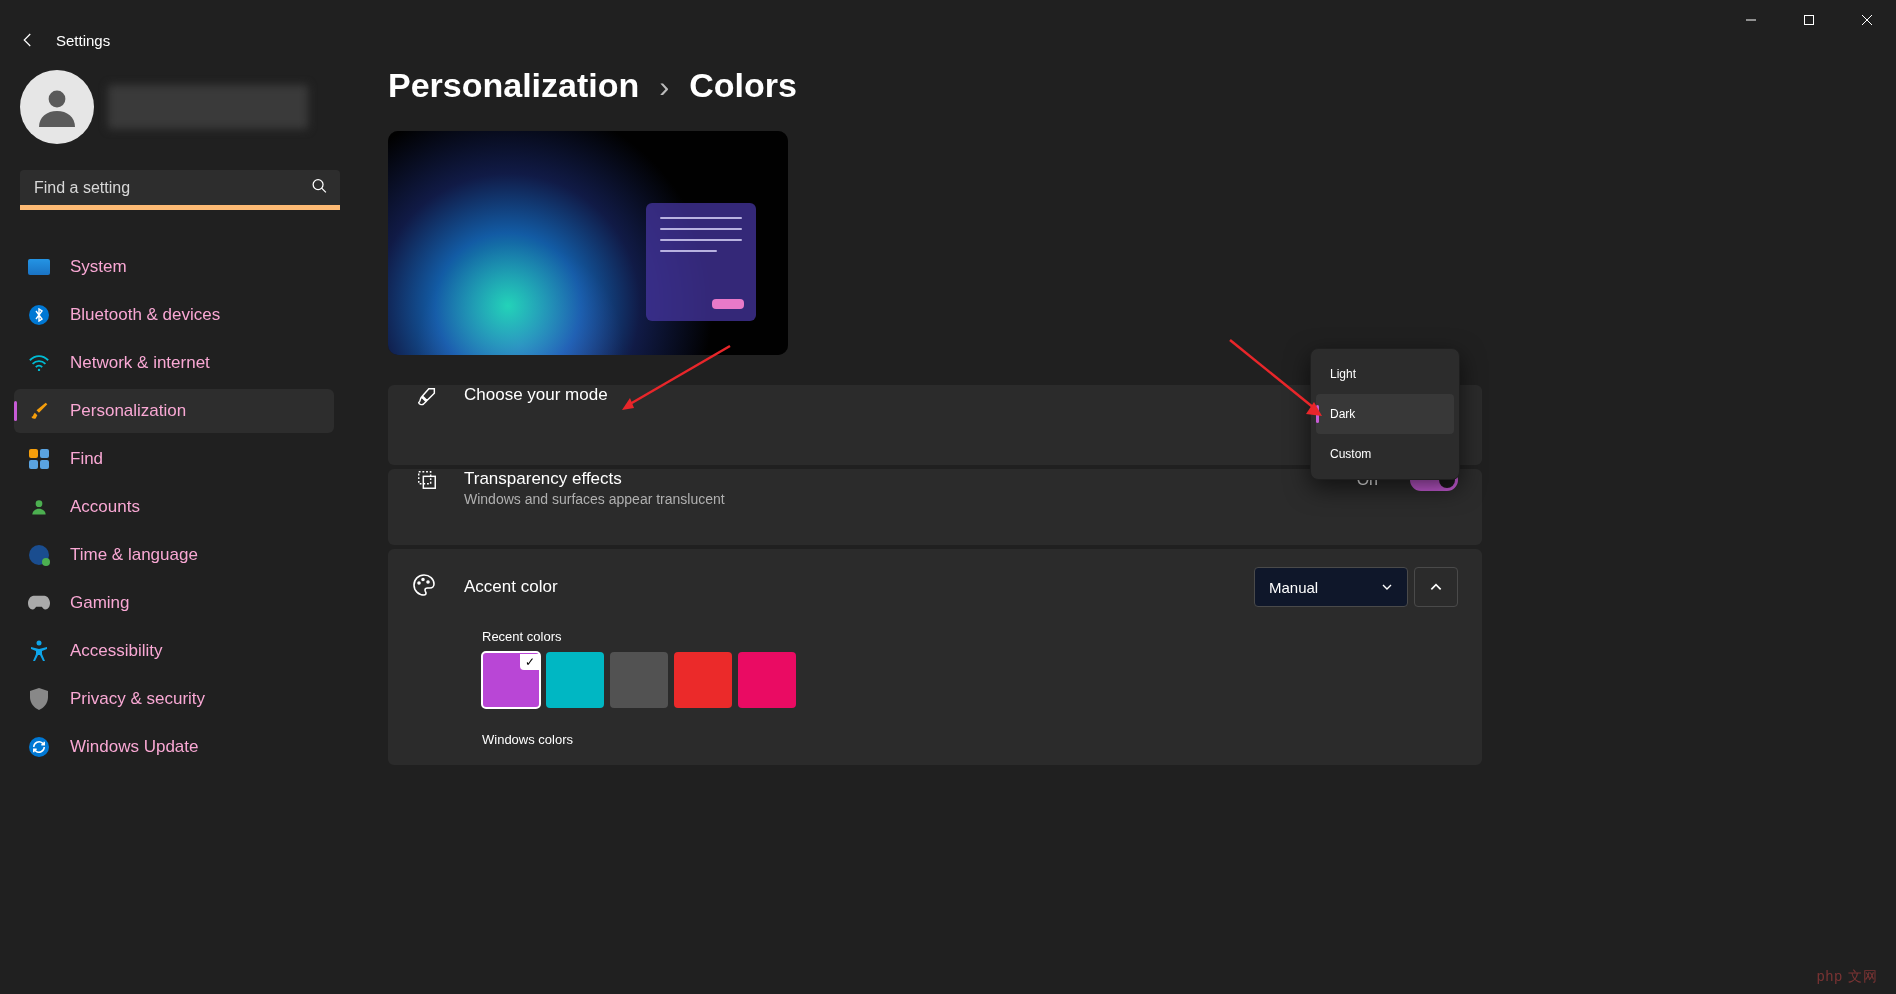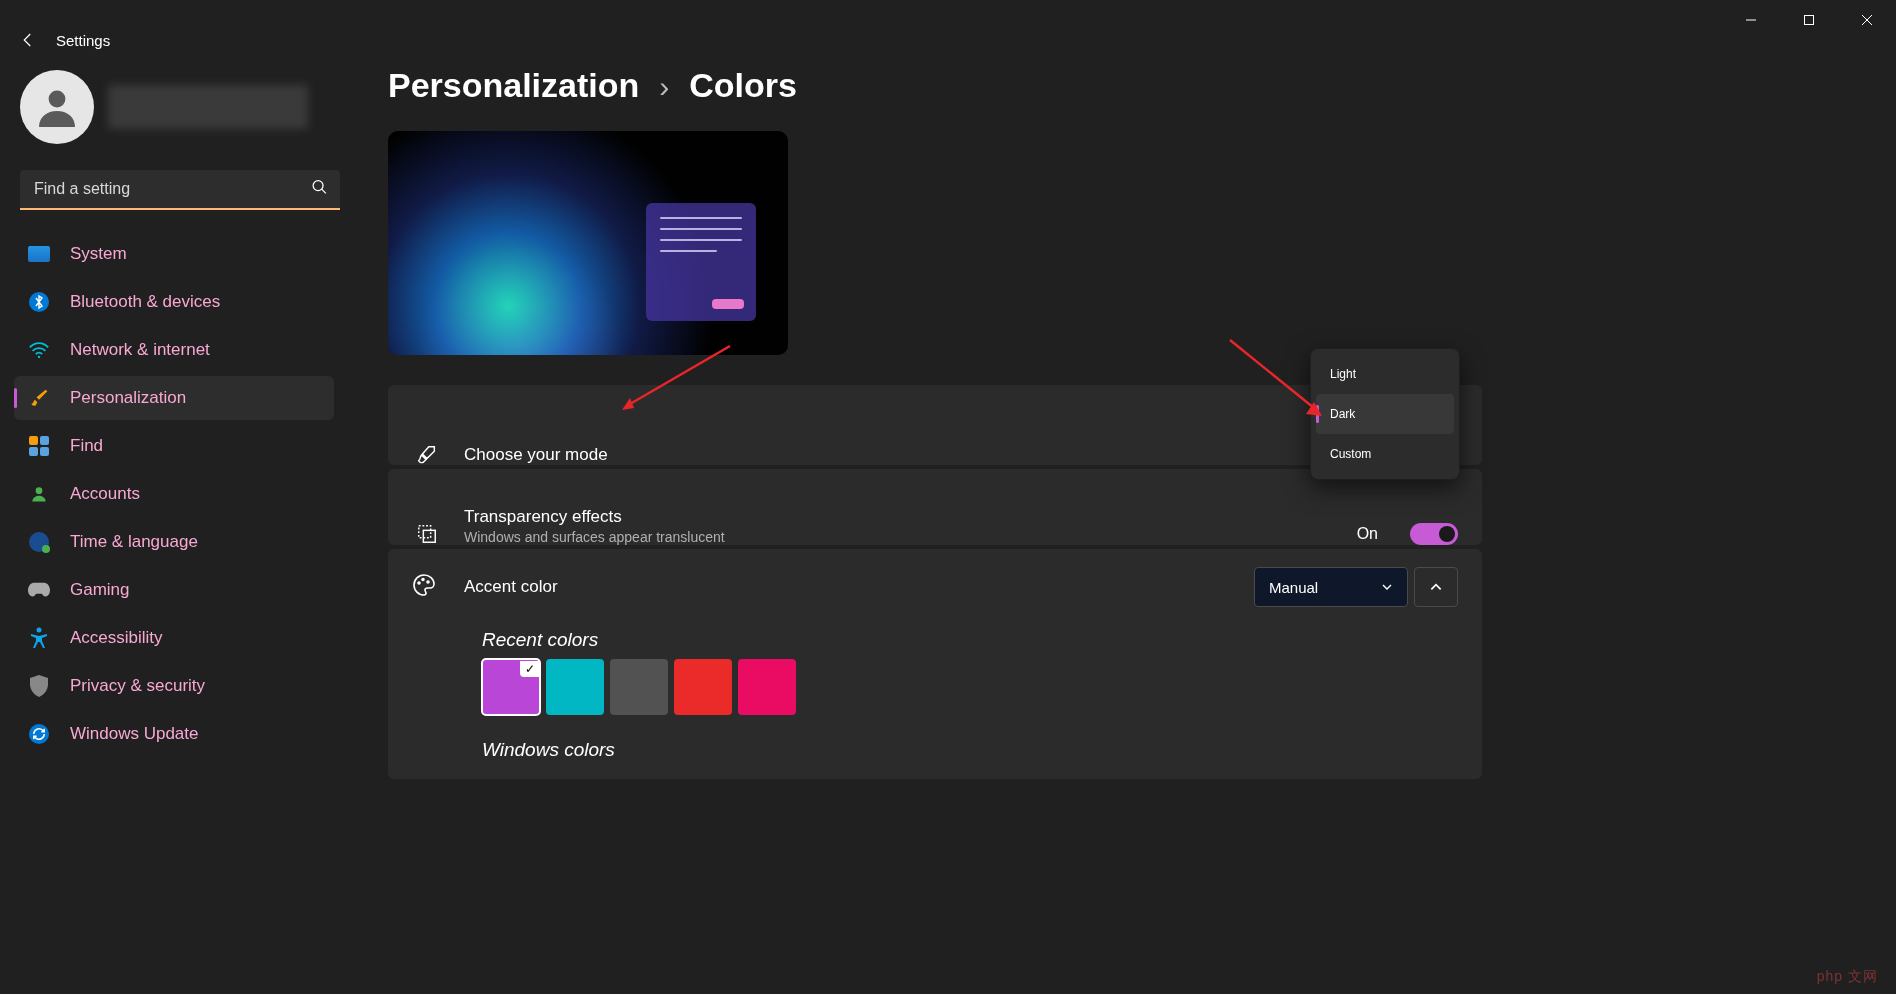--- a/index.html
+++ b/index.html
@@ -12,21 +12,21 @@
   .window-controls { position:absolute; top:0; right:0; display:flex; height:40px; }
   .window-controls div { width:58px; display:flex; align-items:center; justify-content:center; color:#cccccc; }
   .window-controls svg { stroke:#ffffff; }
 
   
   .sidebar { position:absolute; left:0; top:56px; bottom:0; width:360px; padding-left:14px; }
   .profile { display:flex; align-items:center; gap:14px; padding:14px 6px 26px 6px; }
   .avatar { width:74px; height:74px; border-radius:50%; background:#e6e6e6; display:flex; align-items:center; justify-content:center; }
   .avatar svg { fill:#5a5a5a; }
   .profile-name { width:200px; height:44px; background:#3a3a3a; filter:blur(4px); border-radius:2px; }
-  .search { position:relative; width:320px; height:40px; background:#2d2d2d; border-bottom:2px solid #fdba74; border-radius:4px 4px 0 0; margin:0 6px 22px 6px; }
+  .search { position:relative; width:320px; height:40px; background:#2d2d2d; border-bottom:5px solid #fdba74; border-radius:4px 4px 0 0; margin:0 6px 35px 6px; }
   .search input { width:100%; height:100%; background:transparent; border:none; padding:0 40px 0 14px; font-size:16px; color:#ffffff; outline:none; }
   .search input::placeholder { color:#d8d8d8; }
   .search .sicon { position:absolute; right:12px; top:50%; transform:translateY(-50%); }
 
   .nav { display:flex; flex-direction:column; gap:4px; }
   .nav-item { display:flex; align-items:center; gap:20px; height:44px; border-radius:6px; padding:0 14px; width:320px; cursor:pointer; position:relative; }
   .nav-item.active { background:#2d2d2d; }
   .nav-item.active::before { content:""; position:absolute; left:0; top:12px; bottom:12px; width:3px; background:#c75bd6; border-radius:2px; }
   .nav-item .ico { width:22px; height:22px; display:flex; align-items:center; justify-content:center; font-size:18px; }
   .nav-item .lbl { font-size:17px; color:#f9a8d4; font-weight:400; }
@@ -55,39 +55,39 @@
   .preview { width:400px; height:224px; border-radius:10px; background:#0a0a0a; position:relative; overflow:hidden; margin-bottom:30px; }
   .preview .glow { position:absolute; inset:0; background:
       radial-gradient(circle at 30% 78%, rgba(31,230,196,.9) 0%, rgba(22,126,230,.7) 22%, rgba(23,43,130,.5) 40%, rgba(0,0,0,.9) 62%),
       radial-gradient(circle at 33% 96%, rgba(198,86,220,.55) 0%, rgba(0,0,0,0) 30%);
   }
   .preview .card { position:absolute; right:32px; top:72px; width:110px; height:118px; background:rgba(70,54,160,.75); border-radius:6px; backdrop-filter:blur(2px); padding:14px 14px; }
   .preview .card .line { height:2px; background:#b8b2e0; margin-bottom:9px; border-radius:1px; }
   .preview .card .line.short { width:70%; }
   .preview .card .btn { position:absolute; right:12px; bottom:12px; width:32px; height:10px; border-radius:4px; background:#e879c9; }
 
-  .setting { background:#2b2b2b; border-radius:6px; padding:0 24px; height:80px; display:flex; align-items:flex-end; margin-bottom:4px; width:1094px; position:relative; }
+  .setting { background:#2b2b2b; border-radius:6px; padding:0 24px; height:80px; display:flex; align-items:flex-start; margin-bottom:4px; width:1094px; position:relative; }
   .setting.short { height:76px; }
   .setting .sico { width:30px; display:flex; align-items:center; justify-content:center; margin-right:22px; color:#ffffff; }
   .setting .txt { flex:1; }
   .setting .ttl { font-size:17px; color:#ffffff; }
   .setting .sub { font-size:14px; color:#b0b0b0; margin-top:2px; }
   .setting .ctrls { display:flex; align-items:center; gap:32px; }
   .toggle-label { font-size:16px; color:#ffffff; }
   .toggle { width:48px; height:22px; border-radius:11px; background:#c75bd6; position:relative; }
   .toggle::after { content:""; position:absolute; right:3px; top:3px; width:16px; height:16px; border-radius:50%; background:#1a1a1a; }
   .dropdown { width:154px; height:40px; background:#0f172a; border:1px solid #4a4a4a; border-radius:4px; display:flex; align-items:center; justify-content:space-between; padding:0 14px; font-size:15px; }
   .expand { width:44px; height:40px; border:1px solid #4a4a4a; border-radius:4px; display:flex; align-items:center; justify-content:center; margin-left:6px; }
 
   .section { background:#2b2b2b; border-radius:6px; padding:18px 24px 10px 24px; width:1094px; margin-top:4px; }
   .section .head { display:flex; align-items:center; }
   .section .sico { width:30px; margin-right:22px; }
   .section .ttl { font-size:17px; flex:1; }
   .section-sub { margin-left:70px; margin-top:22px; }
-  .section-sub .grp-label { font-size:19px; color:#ffffff; margin-bottom:8px;font-style:italic; }
+  .section-sub .grp-label { font-size:13px; color:#ffffff; margin-bottom:8px; }
   .swatches { display:flex; gap:6px; }
   .swatch { width:58px; height:56px; border-radius:4px; position:relative; }
   .swatch.selected { outline:2px solid #ffffff; outline-offset:-1px; }
   .swatch.selected::after { content:"✓"; position:absolute; top:2px; right:0px; width:20px; height:16px; background:#ffffff; color:#000; font-size:12px; display:flex; align-items:center; justify-content:center; border-bottom-left-radius:4px; }
 
   
   .flyout { position:absolute; left:1310px; top:348px; width:150px; background:#2c2c2c; border:1px solid #1f1f1f; border-radius:8px; padding:5px; box-shadow:0 8px 24px rgba(0,0,0,.6); }
   .flyout .opt { height:40px; display:flex; align-items:center; padding:0 14px; border-radius:4px; font-size:12px; position:relative; cursor:pointer; }
   .flyout .opt.sel { background:#383838; }
   .flyout .opt.sel::before { content:""; position:absolute; left:0; top:11px; bottom:11px; width:3px; background:#c75bd6; border-radius:2px; }

